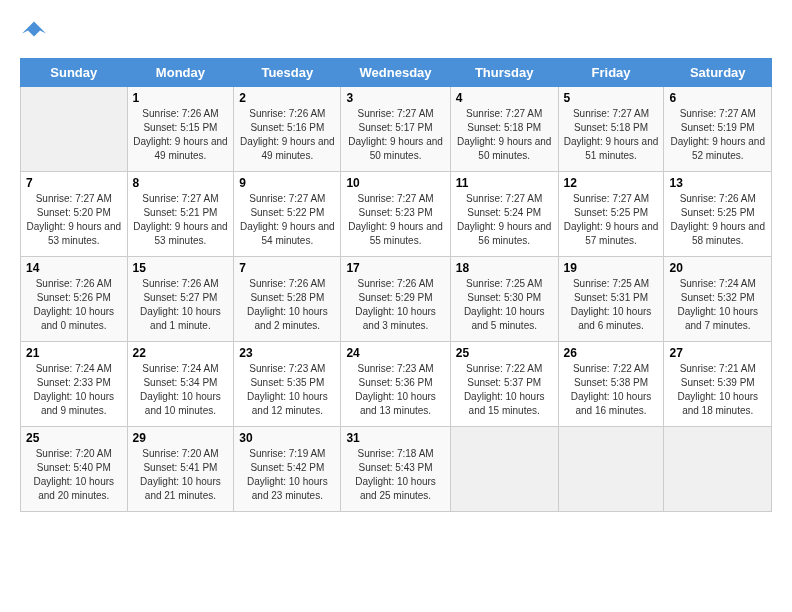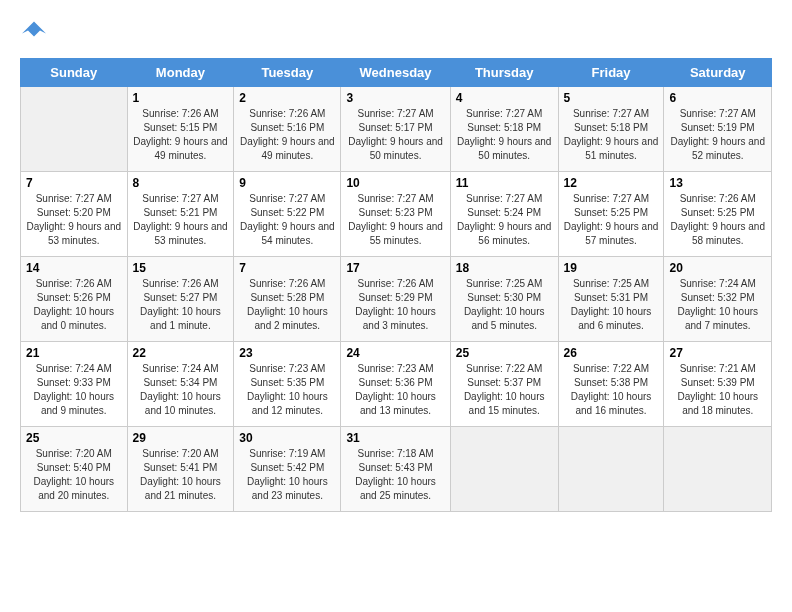--- a/index.html
+++ b/index.html
@@ -290,21 +290,21 @@
             <span>Sunset: 5:32 PM</span><br>
             <span>Daylight: 10 hours and 7 minutes.</span>
           </div>
         </td>
       </tr>
       <tr>
         <td>
           <span class="day-number">21</span>
           <div class="day-info">
             <span>Sunrise: 7:24 AM</span><br>
-            <span>Sunset: 9:33 PM</span><br>
+            <span>Sunset: 2:33 PM</span><br>
             <span>Daylight: 10 hours and 9 minutes.</span>
           </div>
         </td>
         <td>
           <span class="day-number">22</span>
           <div class="day-info">
             <span>Sunrise: 7:24 AM</span><br>
             <span>Sunset: 5:34 PM</span><br>
             <span>Daylight: 10 hours and 10 minutes.</span>
           </div>

